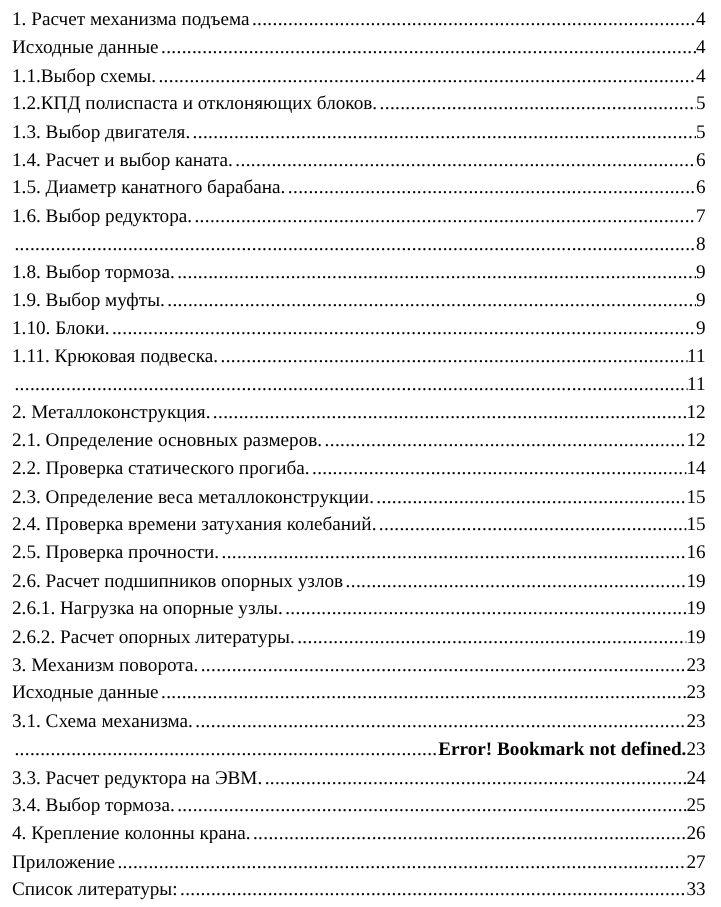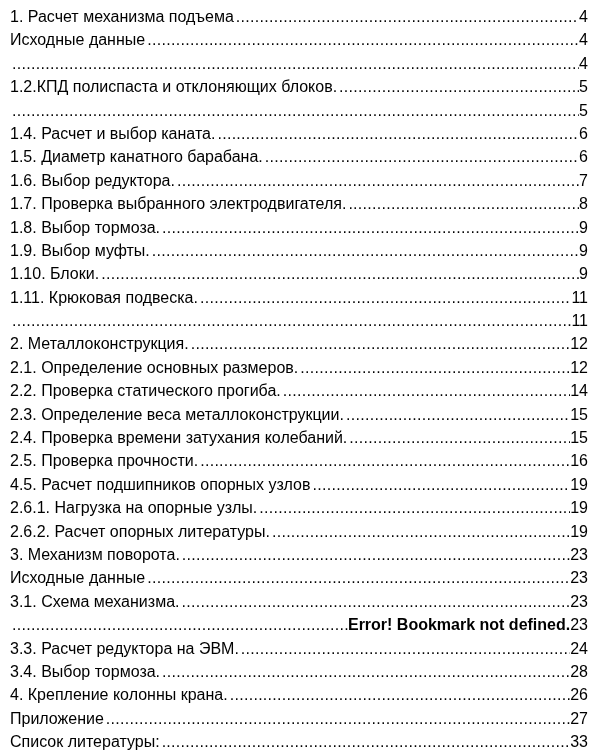--- a/index.html
+++ b/index.html
@@ -6,21 +6,21 @@
     margin: 0;
     padding: 0;
     background: #ffffff;
   }
   .page {
     width: 601px;
     height: 756px;
     box-sizing: border-box;
     background: #ffffff;
     color: #000000;
-    font-family: Liberation Sans, sans-serif;
+    font-family: Liberation Serif, serif;
     font-size: 16px;
     padding: 5px 13px 0 10px;
     overflow: hidden;
   }
   .toc-row {
     display: flex;
     align-items: baseline;
     line-height: 23.4px;
     height: 23.4px;
     white-space: nowrap;
@@ -56,49 +56,50 @@
         <span class="toc-label">1. Расчет механизма подъема</span>
         <span class="dots"></span>
         <span class="page-num">4</span>
       </div>
       <div class="toc-row">
         <span class="toc-label">Исходные данные</span>
         <span class="dots"></span>
         <span class="page-num">4</span>
       </div>
       <div class="toc-row">
+        <span class="toc-label">1.1.Выбор схемы.</span>
         <span class="dots"></span>
         <span class="page-num">4</span>
       </div>
       <div class="toc-row">
         <span class="toc-label">1.2.КПД полиспаста и отклоняющих блоков.</span>
         <span class="dots"></span>
         <span class="page-num">5</span>
       </div>
       <div class="toc-row">
+        <span class="toc-label">1.3. Выбор двигателя.</span>
         <span class="dots"></span>
         <span class="page-num">5</span>
       </div>
       <div class="toc-row">
         <span class="toc-label">1.4. Расчет и выбор каната.</span>
         <span class="dots"></span>
         <span class="page-num">6</span>
       </div>
       <div class="toc-row">
         <span class="toc-label">1.5. Диаметр канатного барабана.</span>
         <span class="dots"></span>
         <span class="page-num">6</span>
       </div>
       <div class="toc-row">
         <span class="toc-label">1.6. Выбор редуктора.</span>
         <span class="dots"></span>
         <span class="page-num">7</span>
       </div>
       <div class="toc-row">
-        <span class="toc-label">1.7. Проверка выбранного электродвигателя.</span>
         <span class="dots"></span>
         <span class="page-num">8</span>
       </div>
       <div class="toc-row">
         <span class="toc-label">1.8. Выбор тормоза.</span>
         <span class="dots"></span>
         <span class="page-num">9</span>
       </div>
       <div class="toc-row">
         <span class="toc-label">1.9. Выбор муфты.</span>
@@ -143,21 +144,21 @@
         <span class="toc-label">2.4. Проверка времени затухания колебаний.</span>
         <span class="dots"></span>
         <span class="page-num">15</span>
       </div>
       <div class="toc-row">
         <span class="toc-label">2.5. Проверка прочности.</span>
         <span class="dots"></span>
         <span class="page-num">16</span>
       </div>
       <div class="toc-row">
-        <span class="toc-label">4.5. Расчет подшипников опорных узлов</span>
+        <span class="toc-label">2.6. Расчет подшипников опорных узлов</span>
         <span class="dots"></span>
         <span class="page-num">19</span>
       </div>
       <div class="toc-row">
         <span class="toc-label">2.6.1. Нагрузка на опорные узлы.</span>
         <span class="dots"></span>
         <span class="page-num">19</span>
       </div>
       <div class="toc-row">
         <span class="toc-label">2.6.2. Расчет опорных литературы.</span>
@@ -185,21 +186,21 @@
         <span class="page-num">23</span>
       </div>
       <div class="toc-row">
         <span class="toc-label">3.3. Расчет редуктора на ЭВМ.</span>
         <span class="dots"></span>
         <span class="page-num">24</span>
       </div>
       <div class="toc-row">
         <span class="toc-label">3.4. Выбор тормоза.</span>
         <span class="dots"></span>
-        <span class="page-num">28</span>
+        <span class="page-num">25</span>
       </div>
       <div class="toc-row">
         <span class="toc-label">4. Крепление колонны крана.</span>
         <span class="dots"></span>
         <span class="page-num">26</span>
       </div>
       <div class="toc-row">
         <span class="toc-label">Приложение</span>
         <span class="dots"></span>
         <span class="page-num">27</span>

